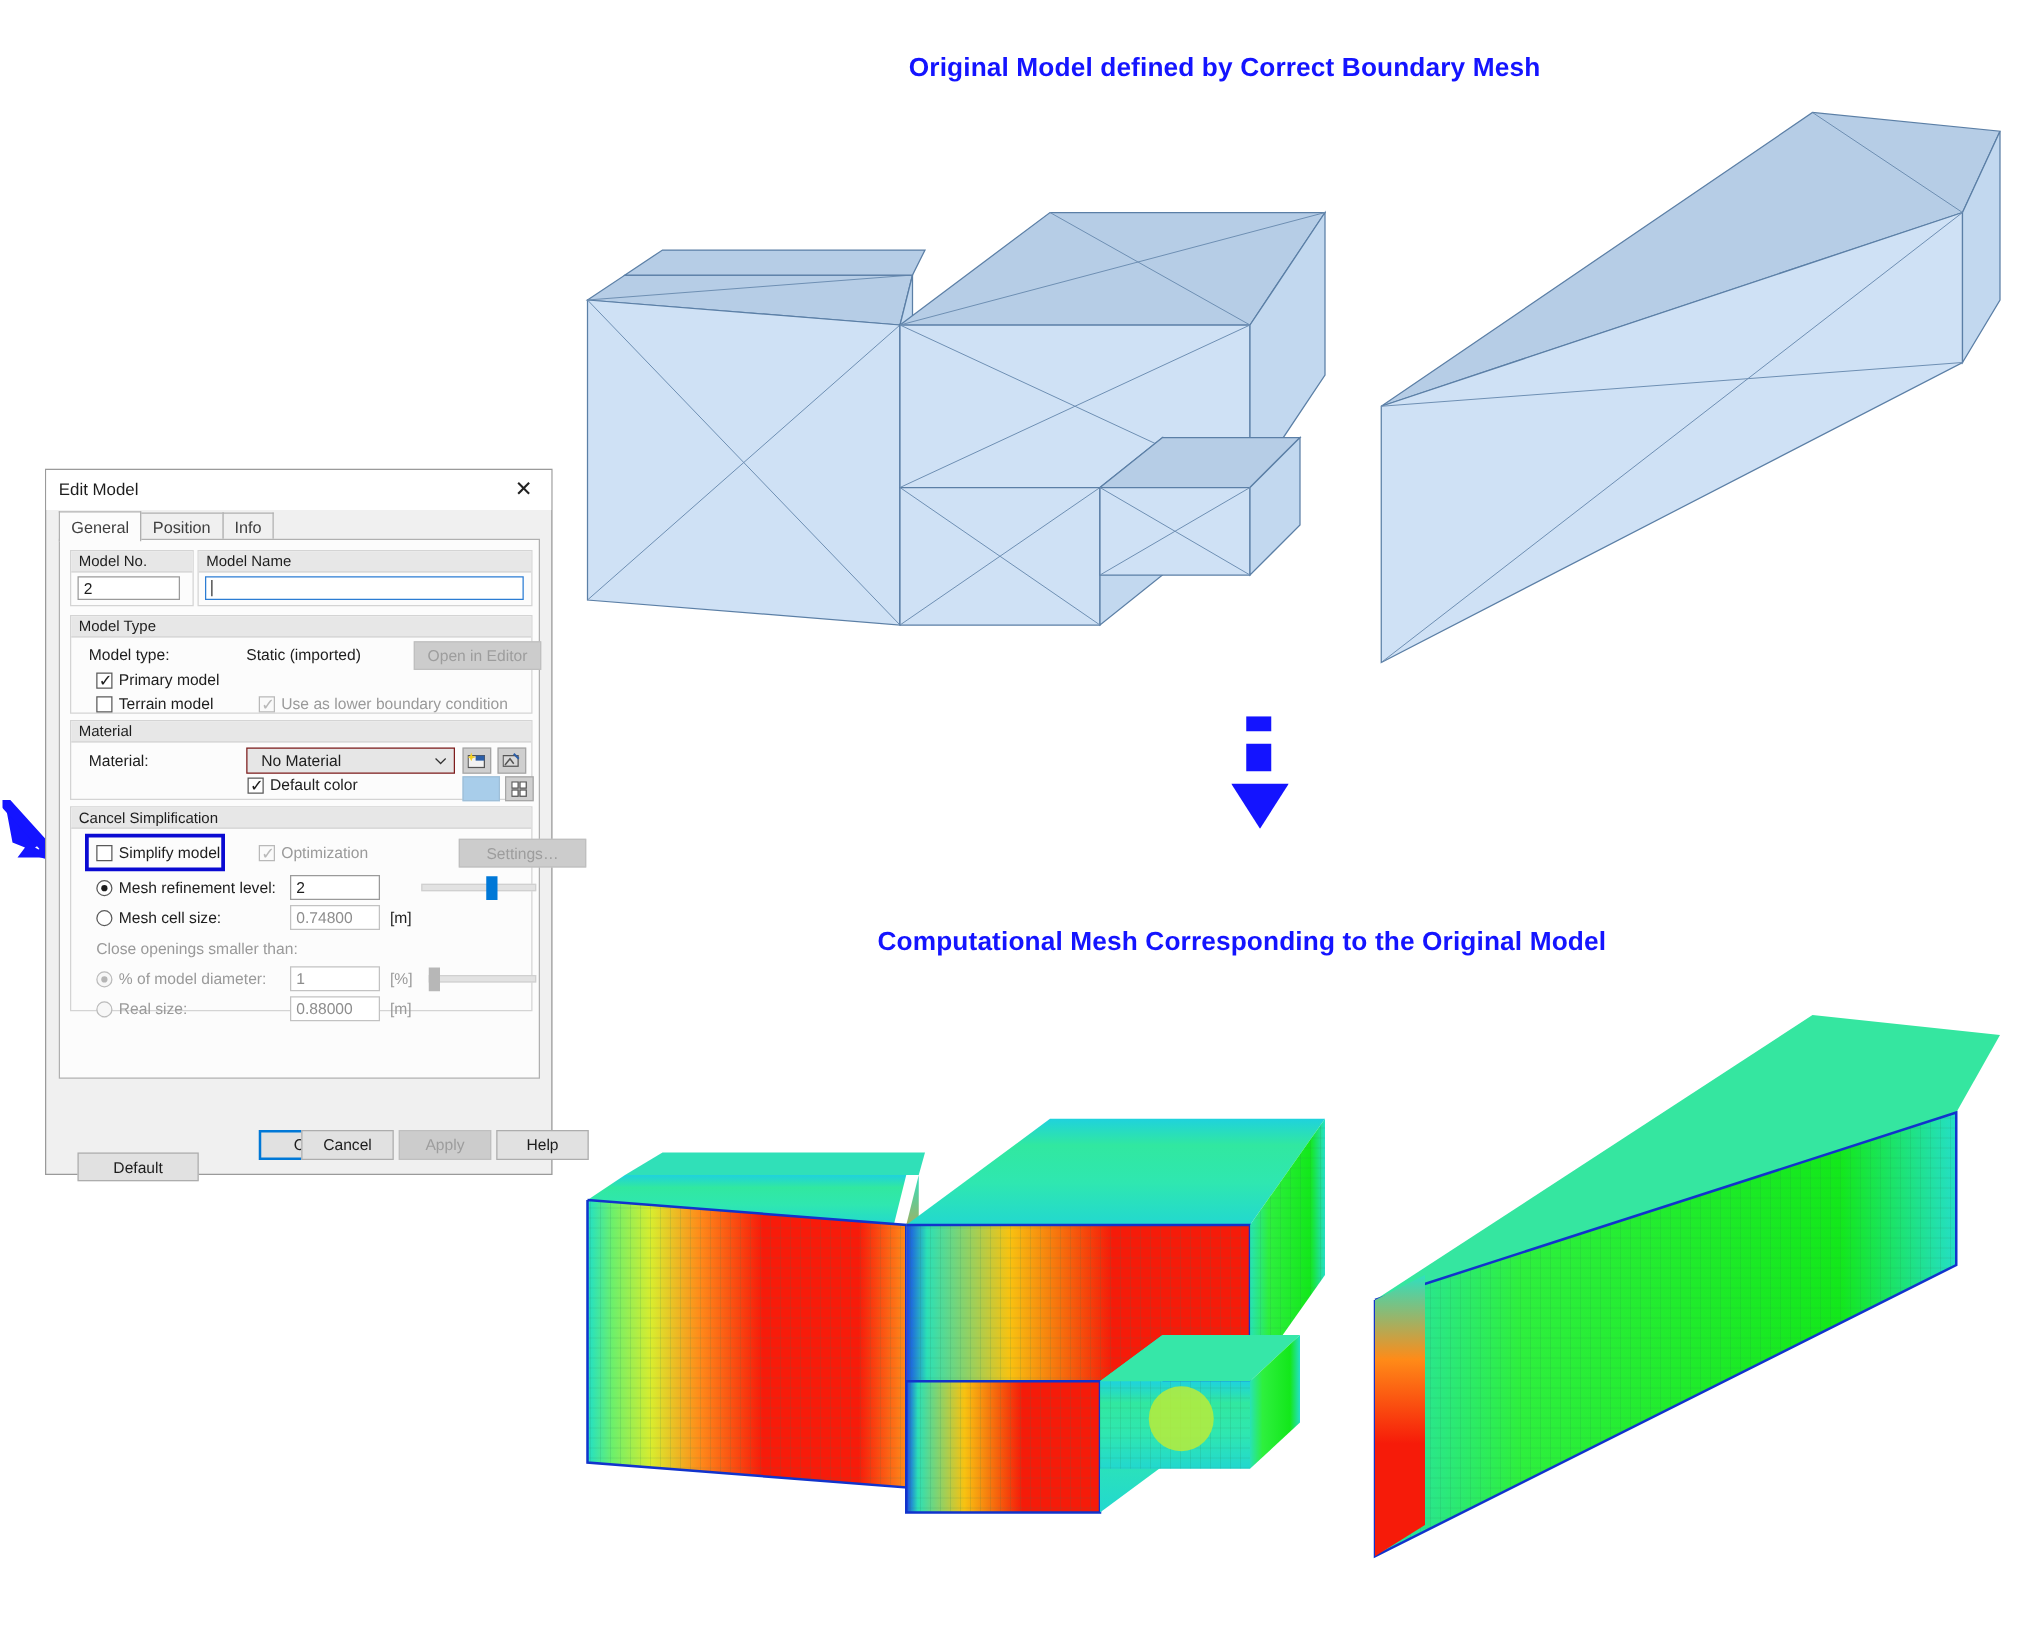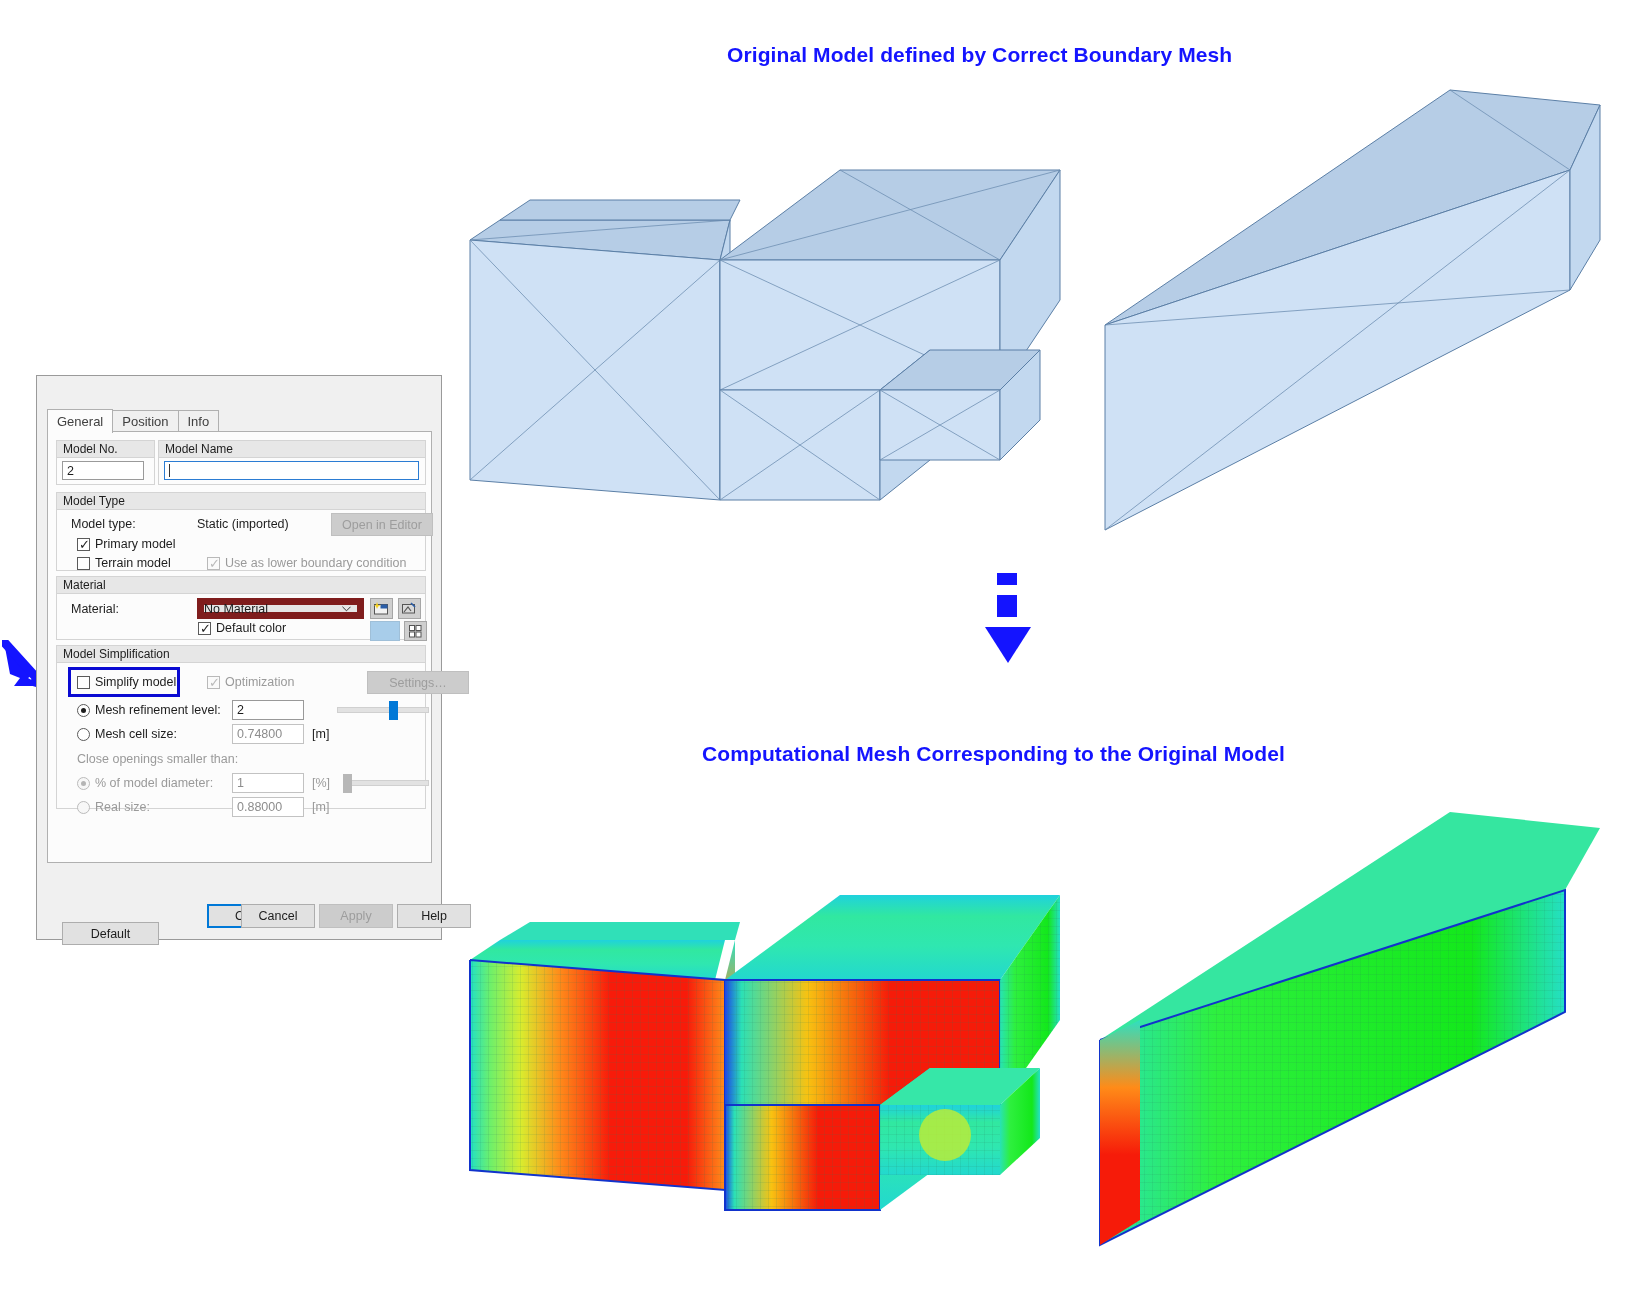--- a/index.html
+++ b/index.html
@@ -95,23 +95,23 @@
     position:absolute;left:1px;top:-1px;font-size:13px;line-height:13px;color:#1d1d1d;
   }
   .cb.dim .tick{color:#b9b9b9;}
   .rb{position:absolute;width:13px;height:13px;border:1px solid #5a5a5a;border-radius:50%;background:#fff;box-sizing:border-box;}
   .rb.dim{border-color:#bbb;background:#f7f7f7;}
   .rb .dot{position:absolute;left:3px;top:3px;width:5px;height:5px;border-radius:50%;background:#1d1d1d;}
   .rb.dim .dot{background:#b5b5b5;}
 
   
   .combo{
-    position:absolute;background:#e6e6e6;border:7px solid #7f1d1d;
+    position:absolute;background:#e6e6e6;border:1px solid #7f1d1d;
     font-size:12.5px;color:#1d1d1d;box-sizing:border-box;
-    display:flex;align-items:center;padding-left:0;
+    display:flex;align-items:center;padding-left:11px;
   }
   .combo .arrow{
     position:absolute;right:6px;top:50%;transform:translateY(-50%);
     width:9px;height:6px;
   }
 
   .iconbtn{
     position:absolute;background:#cfcfcf;border:1px solid #a6a6a6;
     box-sizing:border-box;display:flex;align-items:center;justify-content:center;
   }
@@ -265,20 +265,24 @@
   <polygon points="2,2 34,33 26,38 40,46 12,46 18,38 8,34" fill="#1414ff"></polygon>
   <path d="M2 2 L40 44" stroke="#1414ff" stroke-width="9" stroke-linecap="round"></path>
   <polygon points="44,50 24,44 40,30" fill="#1414ff"></polygon>
 </svg>
 
 <div class="annot-title" id="title-top">Original Model defined by Correct Boundary Mesh</div>
 <div class="annot-title" id="title-bottom">Computational Mesh Corresponding to the Original Model</div>
 
 <div id="dialog">
 
+  <div id="dialog-titlebar">
+    <div id="dialog-title">Edit Model</div>
+    <button id="dialog-close">✕</button>
+  </div>
 
   <div id="tabs">
     <div class="tab active">General</div>
     <div class="tab">Position</div>
     <div class="tab">Info</div>
   </div>
 
   <div id="tabpage">
 
     <div class="group" style="left:8px;top:8px;width:97px;height:43px;">
@@ -348,21 +352,21 @@
         <svg width="13" height="13" viewBox="0 0 13 13">
           <rect x="0.5" y="0.5" width="5" height="5" fill="#fff" stroke="#555"></rect>
           <rect x="7" y="0.5" width="5" height="5" fill="#fff" stroke="#555"></rect>
           <rect x="0.5" y="7" width="5" height="5" fill="#fff" stroke="#555"></rect>
           <rect x="7" y="7" width="5" height="5" fill="#fff" stroke="#555"></rect>
         </svg>
       </div>
     </div>
 
     <div class="group" style="left:8px;top:213px;width:368px;height:162px;">
-      <div class="group-head">Model Simplification</div>
+      <div class="group-head">Cancel Simplification</div>
 
       <div class="cb" style="left:20px;top:30px;"></div>
       <div class="lbl" style="left:38px;top:29px;">Simplify model</div>
       <div id="simplify-highlight" style="left:11px;top:21px;width:112px;height:30px;"></div>
 
       <div class="cb dim" style="left:150px;top:30px;">
           <span class="tick">✓</span>
         </div>
       <div class="lbl dim" style="left:168px;top:29px;">Optimization</div>
       <div class="btn dim" style="left:274px;top:25px;width:102px;height:23px;margin-left:36px;">Settings…</div>

